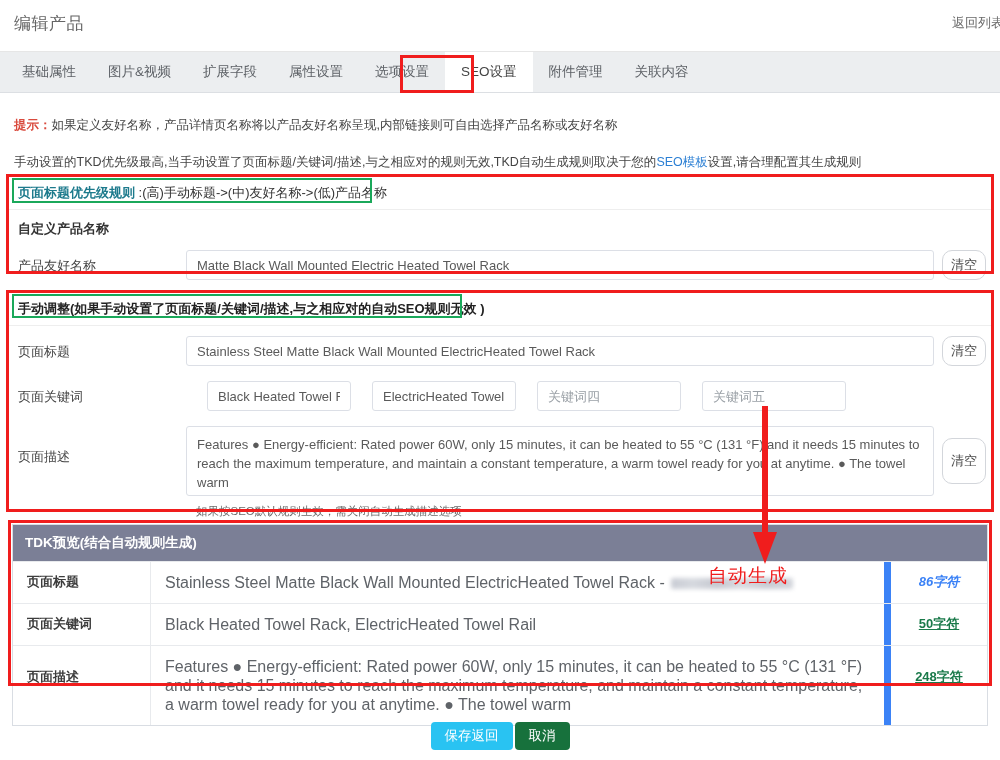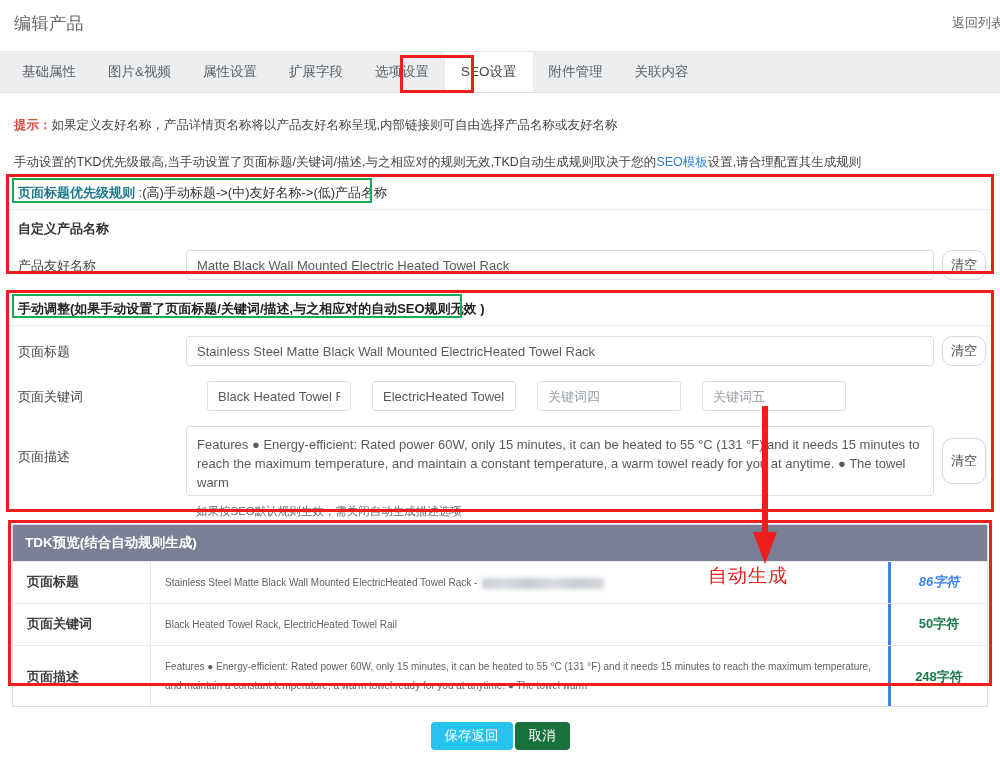--- a/index.html
+++ b/index.html
@@ -217,35 +217,35 @@
     width: 138px; flex: 0 0 138px;
     border-right: 1px solid #e8eaed;
     font-weight: bold;
     font-size: 13px;
     color: #3d3d3d;
     padding: 11px 0 11px 14px;
   }
   .tdk-c2 {
     flex: 1;
     padding: 11px 14px;
-    font-size: 10px;
+    font-size: 16px;
     color: #5f6368;
     line-height: 19px;
-    border-right: 3px solid #3b82f6;
+    border-right: 7px solid #3b82f6;
     position: relative;
   }
   .tdk-c3 {
     width: 96px; flex: 0 0 96px;
     padding: 11px 0;
     text-align: center;
     font-size: 13px;
     font-weight: bold;
   }
   .cnt-red { color: #3b82f6; font-style: italic; }
-  .cnt-green { color: #1a7a4a; }
+  .cnt-green { color: #1a7a4a; text-decoration: underline; }
   .redacted {
     display: inline-block;
     width: 122px; height: 11px;
     vertical-align: middle;
     background: linear-gradient(90deg,#c9ccd4 0%, #d6d9df 18%, #c6c9d1 38%, #d9dbe1 58%, #c8cbd3 78%, #d3d6dc 100%);
     filter: blur(2.2px);
     border-radius: 2px;
     margin-left: 2px;
   }
 
@@ -288,22 +288,22 @@
 <div class="page">
 
   <div class="header">
     <div class="header-title">编辑产品</div>
     <div class="header-back">返回列表</div>
   </div>
 
   <div class="tabbar">
     <div class="tab">基础属性</div>
     <div class="tab">图片&amp;视频</div>
+    <div class="tab">扩展字段</div>
     <div class="tab">属性设置</div>
-    <div class="tab">扩展字段</div>
     <div class="tab">选项设置</div>
     <div class="tab active">SEO设置</div>
     <div class="tab">附件管理</div>
     <div class="tab">关联内容</div>
   </div>
   <div class="tab-highlight"></div>
 
   <div class="body-wrap">
     <div class="tip-line tip1">
       <span class="tip-label">提示：</span><span>如果定义友好名称，产品详情页名称将以产品友好名称呈现,内部链接则可自由选择产品名称或友好名称</span>

